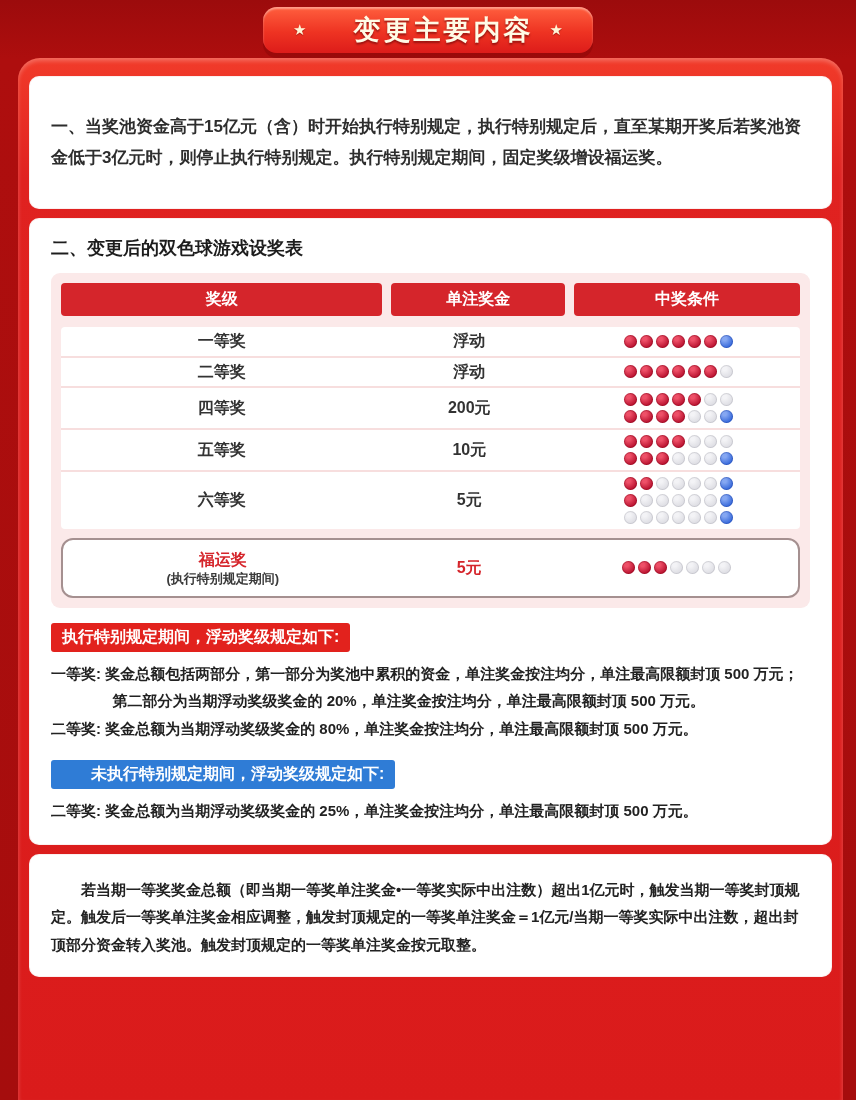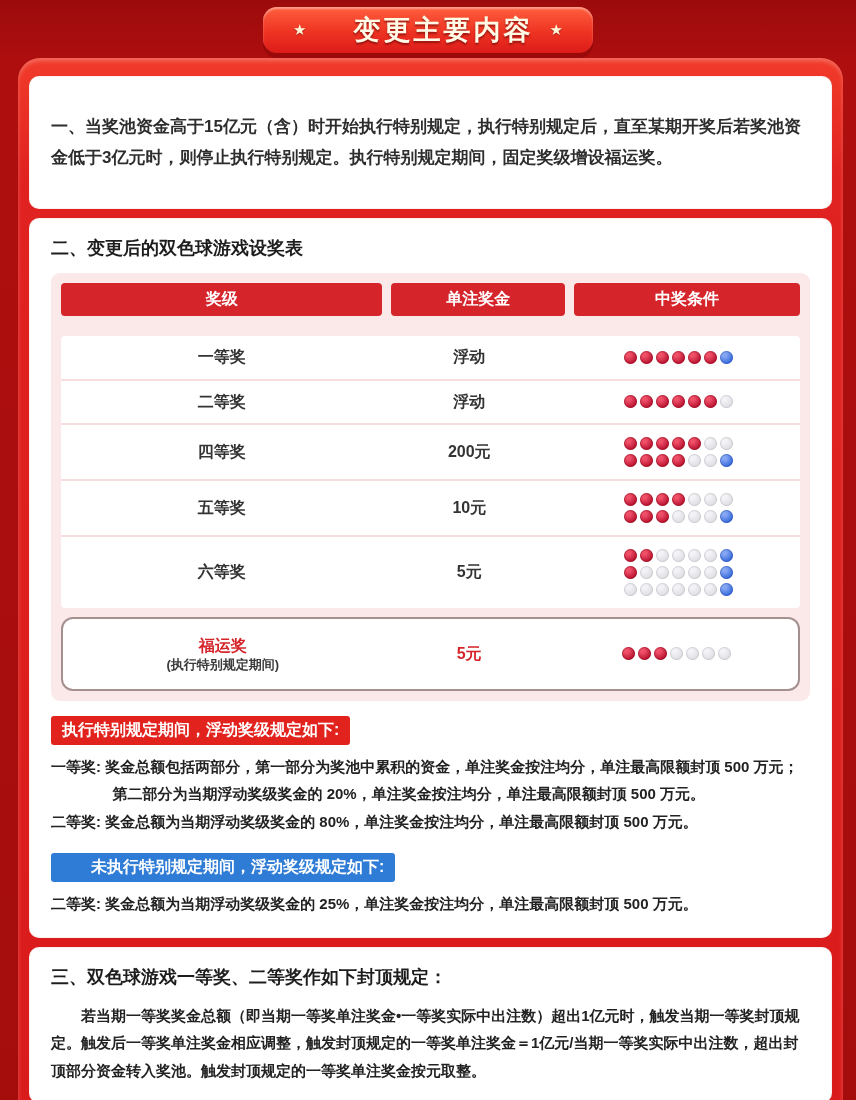--- a/index.html
+++ b/index.html
@@ -41,30 +41,30 @@
     background:#ffffff; border-radius:10px; margin-bottom:9px;
     padding:18px 22px; box-shadow:inset 0 0 0 1px rgba(220,120,120,.12);
   }
   .card-s1 { padding:36px 22px; }
   .s1-text { font-size:17px; font-weight:bold; color:#2d2d2d; line-height:1.8; }
 
   .sec-heading { font-size:18px; font-weight:bold; color:#1d1d1d; margin-bottom:13px; }
 
   
   .table-wrap { background:#fbe9e9; border-radius:9px; padding:10px; }
-  .thead { display:flex; gap:9px; margin-bottom:20px;align-items:flex-end; }
+  .thead { display:flex; gap:9px; margin-bottom:11px;align-items:flex-end; }
   .th {
     background:#d5252b; color:#ffffff; font-weight:bold; font-size:16px;
     text-align:center; padding:6px 0; border-radius:4px;
   }
   .c1 { flex:0 0 43.5%; }
   .c2 { flex:0 0 23.5%; }
   .c3 { flex:1 1 auto; }
   .tbody { background:#ffffff; border-radius:4px; overflow:hidden; }
-  .trow { display:flex; align-items:center; padding:10px 0; border-bottom:2px solid #f7dede; }
+  .trow { display:flex; align-items:center; padding:3px 0; border-bottom:2px solid #f7dede; }
   .tbody .trow:last-child { border-bottom:none; }
   .tcell { display:flex; flex-direction:column; align-items:center; justify-content:center; }
   .level-name, .prize-val { font-size:16px; font-weight:bold; color:#333; text-align:center; line-height:1.4; }
   .level-sub { font-size:13px; font-weight:bold; color:#3a3a3a; line-height:1.2; }
   .txt-red { color:#d5252b !important; }
   .ball-line { display:flex; gap:3px; margin:2px 0; justify-content:center; }
   .ball { width:13px; height:13px; border-radius:50%; display:inline-block; }
   .ball-red  { background:radial-gradient(circle at 35% 30%, #ee5068 15%, #b60e2c 75%); box-shadow:inset 0 0 0 1px rgba(120,0,20,.35); }
   .ball-blue { background:radial-gradient(circle at 35% 30%, #85a7f2 15%, #3265d9 75%); box-shadow:inset 0 0 0 1px rgba(20,50,140,.3); }
   .ball-gray { background:radial-gradient(circle at 35% 30%, #f3f3f6 15%, #dcdce2 75%); box-shadow:inset 0 0 0 1px rgba(150,150,160,.3); }
@@ -286,20 +286,19 @@
 
       <div>
         <span class="badge badge-blue">未执行特别规定期间，浮动奖级规定如下:</span>
       </div>
       <div id="normal-rules">
           <p class="rule-p">二等奖: 奖金总额为当期浮动奖级奖金的 25%，单注奖金按注均分，单注最高限额封顶 500 万元。</p>
         </div>
     </div>
 
     <div class="card">
-      <h2 class="sec-heading">三、双色球游戏一等奖、二等奖作如下封顶规定：</h2>
       <div id="s3-paras">
           <p class="s3-para">若当期一等奖奖金总额（即当期一等奖单注奖金•一等奖实际中出注数）超出1亿元时，触发当期一等奖封顶规定。触发后一等奖单注奖金相应调整，触发封顶规定的一等奖单注奖金＝1亿元/当期一等奖实际中出注数，超出封顶部分资金转入奖池。触发封顶规定的一等奖单注奖金按元取整。</p>
         </div>
     </div>
 
   </div>
 </div>
 
 </body></html>

